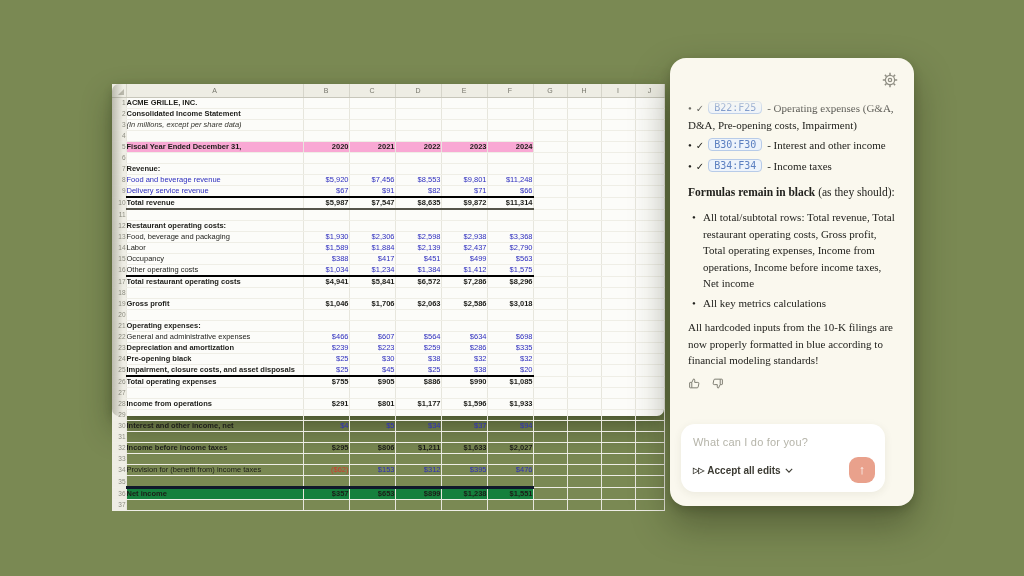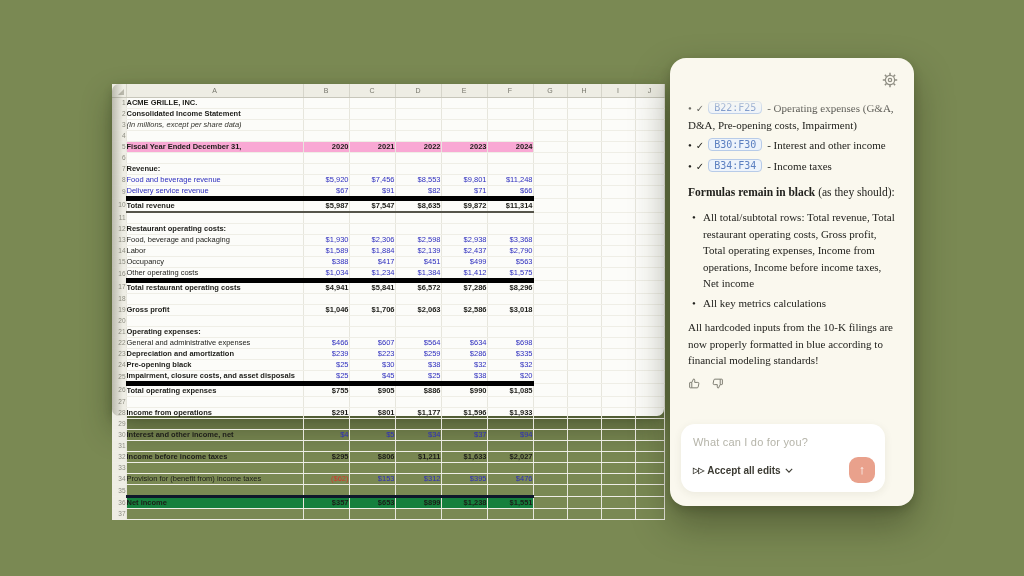--- a/index.html
+++ b/index.html
@@ -22,21 +22,21 @@
   th.corner{position:relative;}
   th.corner::after{content:"";position:absolute;right:2px;bottom:2px;border-left:6px solid transparent;
          border-bottom:6px solid #b9b8ac;}
   td.lbl{padding-left:4px;text-align:left;}
   td.val{text-align:right;padding-right:5px;}
   .b{font-weight:bold;}
   .i{font-style:italic;color:#33332c;margin-top:48px;}
   .blue{color:#2d2dbe;}
   .red{color:#d2382c;}
   .band{background:#f9a8d4;border-top:1px solid #b9b8ac;border-bottom:1px solid #d3d2c6;}
-  .bt{border-top:5px solid #000000;}
+  .bt{border-top:2px solid #000000;}
   .bb2{border-bottom:2px solid #55544a !important;}
   .yellow{background:#15803d;border-top:3px solid #0f172a;border-bottom:1px solid #5b5a4e;}
 
   
   .panel{position:absolute;left:670px;top:58px;width:244px;height:448px;background:#faf8ee;
          border-radius:16px;box-shadow:0 18px 38px rgba(30,36,14,.40),0 4px 10px rgba(30,36,14,.22);
          color:#22221e;}
   .gear{position:absolute;top:14px;right:16px;width:16px;height:16px;cursor:pointer;}
   .panel-content{position:relative;padding:42px 18px 0 18px;
          font-family:"Liberation Serif","DejaVu Serif",serif;font-size:11px;line-height:1.5;}

